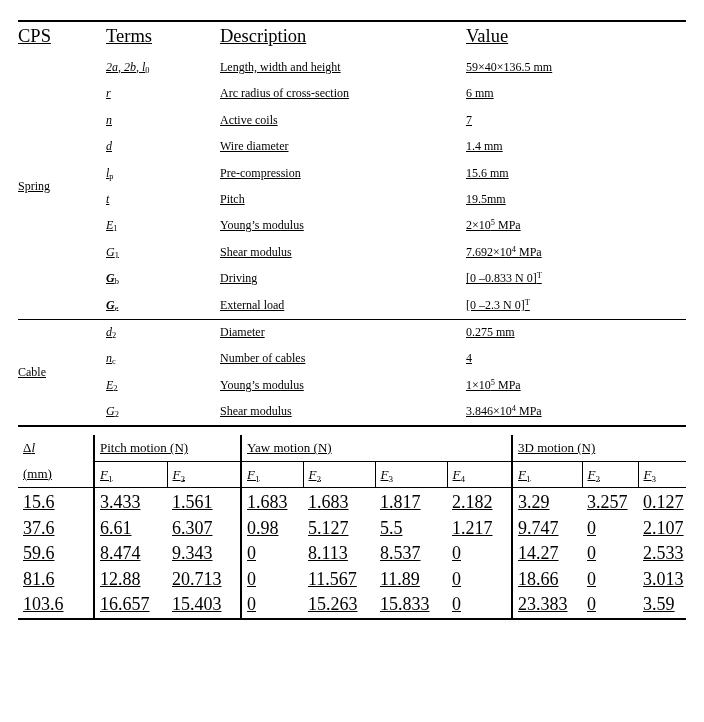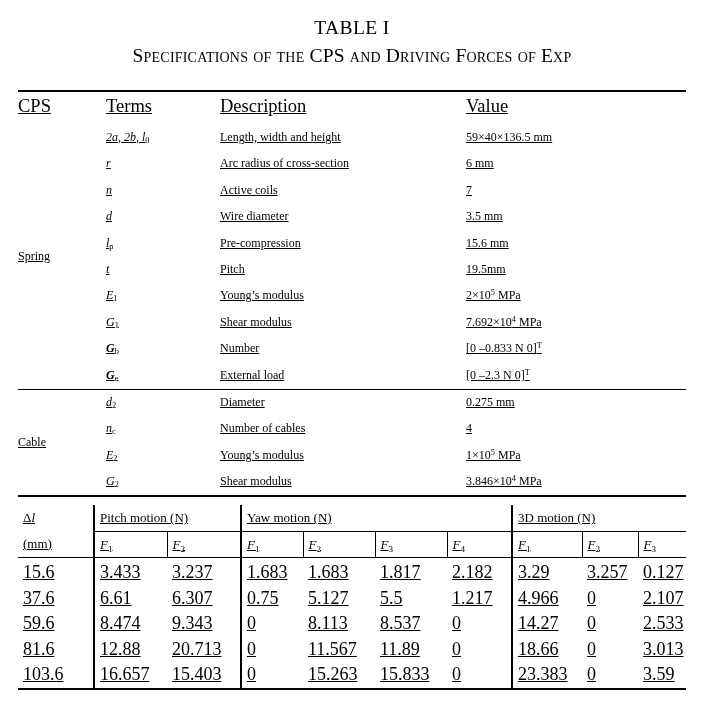--- a/index.html
+++ b/index.html
@@ -130,24 +130,20 @@
   i.sym { font-style: italic; }
   b.vecsym { font-style: italic; font-weight: bold; }
   sub { font-size: 0.70em; line-height: 0; vertical-align: -0.28em; }
   sup { font-size: 0.70em; line-height: 0; vertical-align: 0.46em; }
 </style>
 </head>
 <body>
 
 <div class="page">
 
-  <div class="title-block">
-    <div class="table-number">TABLE I</div>
-    <div class="table-caption">Specifications of the CPS and Driving Forces of Exp</div>
-  </div>
 
   <div class="tbl-wrap spec-top">
     <div class="rule-thick"></div>
     <table class="spec">
       <colgroup>
         <col class="c-cps">
           <col class="c-term">
           <col class="c-desc">
           <col class="c-val">
       </colgroup>
@@ -172,21 +168,21 @@
             <td>6 mm</td>
           </tr>
           <tr>
             <td><i class="sym">n</i></td>
             <td>Active coils</td>
             <td>7</td>
           </tr>
           <tr>
             <td><i class="sym">d</i></td>
             <td>Wire diameter</td>
-            <td>3.5 mm</td>
+            <td>1.4 mm</td>
           </tr>
           <tr>
             <td><i class="sym">l</i><sub>p</sub></td>
             <td>Pre-compression</td>
             <td>15.6 mm</td>
           </tr>
           <tr>
             <td><i class="sym">t</i></td>
             <td>Pitch</td>
             <td>19.5mm</td>
@@ -196,21 +192,21 @@
             <td>Young’s modulus</td>
             <td>2×10<sup>5</sup> MPa</td>
           </tr>
           <tr>
             <td><i class="sym">G</i><sub>1</sub></td>
             <td>Shear modulus</td>
             <td>7.692×10<sup>4</sup> MPa</td>
           </tr>
           <tr>
             <td><b class="vecsym">G</b><sub>b</sub></td>
-            <td>Number</td>
+            <td>Driving</td>
             <td>[0 –0.833 N 0]<sup>T</sup></td>
           </tr>
           <tr>
             <td><b class="vecsym">G</b><sub>e</sub></td>
             <td>External load</td>
             <td>[0 –2.3 N 0]<sup>T</sup></td>
           </tr>
           <tr>
             <td colspan="4" style="border-top: 1.3px solid rgb(0, 0, 0); height: 0px; padding: 0px; line-height: 0;"></td>
           </tr>
@@ -275,38 +271,38 @@
             <th class="hr-thin-b vr-thin"><i class="sym">F</i><sub>4</sub></th>
             <th class="hr-thin-b vr-thick"><i class="sym">F</i><sub>1</sub></th>
             <th class="hr-thin-b vr-thin"><i class="sym">F</i><sub>2</sub></th>
             <th class="hr-thin-b vr-thin"><i class="sym">F</i><sub>3</sub></th>
           </tr>
       </thead>
       <tbody id="force-body">
           <tr>
             <td style="padding-top: 2px;">15.6</td>
             <td class="vr-thick" style="padding-top: 2px;">3.433</td>
-            <td style="padding-top: 2px;">3.237</td>
+            <td style="padding-top: 2px;">1.561</td>
             <td class="vr-thick" style="padding-top: 2px;">1.683</td>
             <td style="padding-top: 2px;">1.683</td>
             <td style="padding-top: 2px;">1.817</td>
             <td style="padding-top: 2px;">2.182</td>
             <td class="vr-thick" style="padding-top: 2px;">3.29</td>
             <td style="padding-top: 2px;">3.257</td>
             <td style="padding-top: 2px;">0.127</td>
           </tr>
           <tr>
             <td>37.6</td>
             <td class="vr-thick">6.61</td>
             <td>6.307</td>
-            <td class="vr-thick">0.75</td>
+            <td class="vr-thick">0.98</td>
             <td>5.127</td>
             <td>5.5</td>
             <td>1.217</td>
-            <td class="vr-thick">4.966</td>
+            <td class="vr-thick">9.747</td>
             <td>0</td>
             <td>2.107</td>
           </tr>
           <tr>
             <td>59.6</td>
             <td class="vr-thick">8.474</td>
             <td>9.343</td>
             <td class="vr-thick">0</td>
             <td>8.113</td>
             <td>8.537</td>

